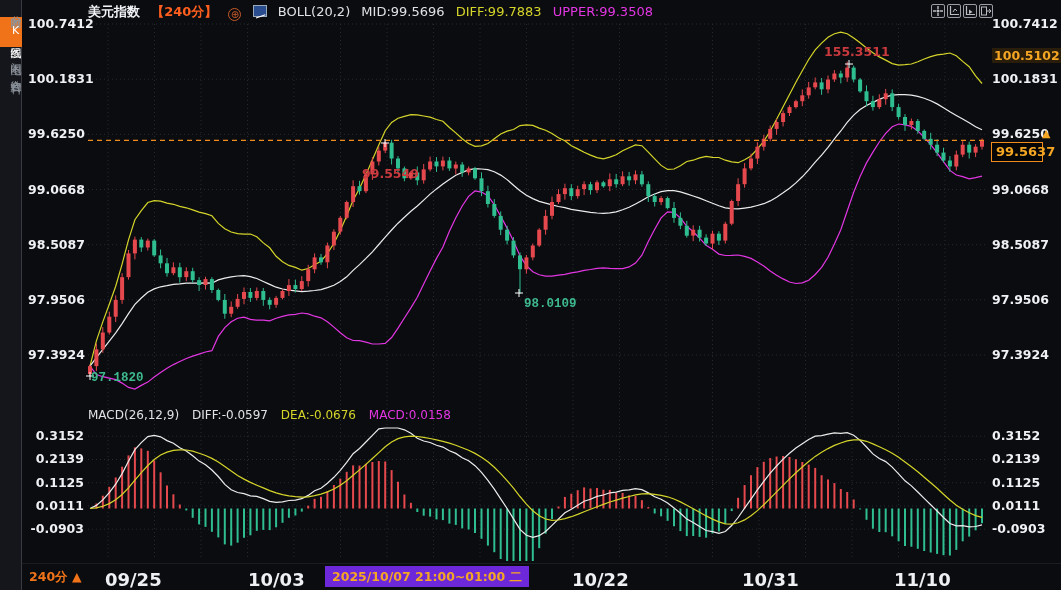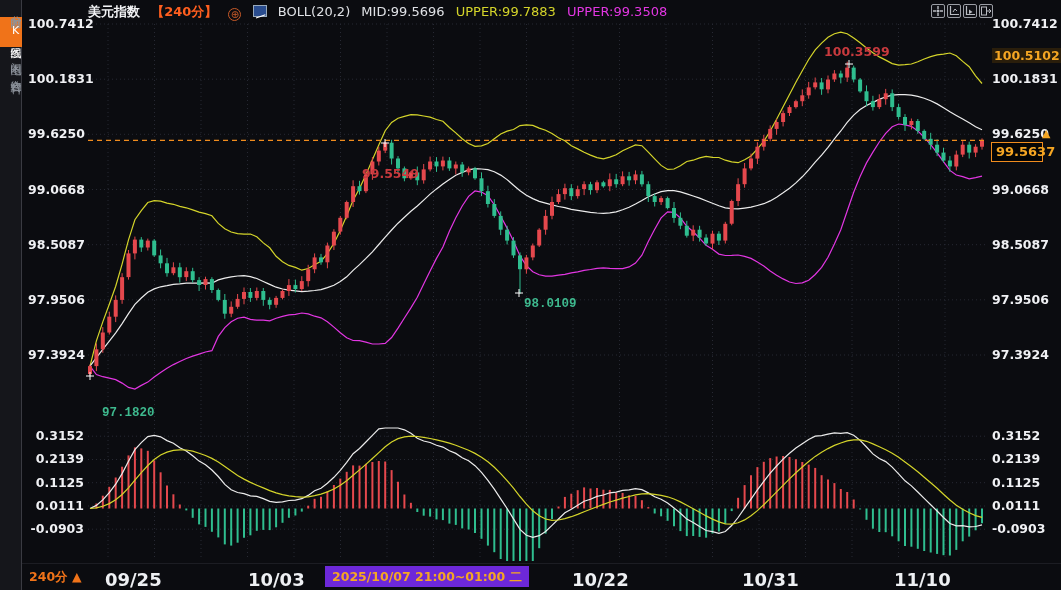--- a/index.html
+++ b/index.html
@@ -532,21 +532,21 @@
     <div class="side-tab">合约资料</div>
   </div>
 
   <div class="header">
     <span class="h-title">美元指数</span>
     <span class="h-period">【240分】</span>
     <span class="h-plus">⊕</span>
     <span class="h-charticon"></span>
     <span class="h-boll">BOLL(20,2)</span>
     <span class="h-mid">MID:99.5696</span>
-    <span class="h-upper">UPPER:99.7883</span>
+    <span class="h-upper">DIFF:99.7883</span>
     <span class="h-lower">UPPER:99.3508</span>
   </div>
 
   <div class="toolbar">
     <span class="tool-btn">
       <svg width="10" height="10" viewBox="0 0 10 10">
           <path d="M5 0v3.5M5 6.5V10M0 5h3.5M6.5 5H10" stroke="#b9bcc2" stroke-width="1.4"></path>
           <rect x="4" y="4" width="2" height="2" fill="#b9bcc2"></rect>
         </svg>
     </span>
@@ -567,37 +567,43 @@
           <rect x="0.5" y="1" width="5" height="8" stroke="#b9bcc2" stroke-width="1" fill="none"></rect>
           <path d="M5.5 5H10M8 3l2 2-2 2" stroke="#b9bcc2" stroke-width="1" fill="none"></path>
         </svg>
     </span>
   </div>
 
   <div class="high-label">100.5102</div>
   <div class="price-box">99.5637</div>
   <div class="price-marker">▲</div>
 
+  <div class="macd-header">
+    <span class="m-name">MACD(26,12,9)</span>
+    <span class="m-diff">DIFF:-0.0597</span>
+    <span class="m-dea">DEA:-0.0676</span>
+    <span class="m-macd">MACD:0.0158</span>
+  </div>
 
 
   <div class="timebar">
     <span class="period-label">240分 ▲</span>
     <span class="date-label" style="left: 83px;">09/25</span>
     <span class="date-label" style="left: 226px;">10/03</span>
     <span class="date-label" style="left: 550px;">10/22</span>
     <span class="date-label" style="left: 720px;">10/31</span>
     <span class="date-label" style="left: 872px;">11/10</span>
     <span class="date-highlight" style="left: 303px;">2025/10/07 21:00~01:00 二</span>
   </div>
 
   <div id="annoLayer">
       <div class="anno red" style="left: 362px; top: 123px; margin-top: 43px;">99.5549</div>
-      <div class="anno red" style="left: 824px; top: 44px;">100.3599</div>
+      <div class="anno red" style="left: 824px; top: 44px;">155.3511</div>
       <div class="anno green" style="left: 524px; top: 297px;">98.0109</div>
-      <div class="anno green" style="left: 102px; top: 371px; margin-top: 35px;">97.1820</div>
+      <div class="anno green" style="left: 91px; top: 371px;">97.1820</div>
     </div>
   <div id="axisLayer">
       <div class="ylab left" style="left: 28px; top: 16px;">100.7412</div>
       <div class="ylab right" style="left: 992px; top: 16px;">100.7412</div>
       <div class="ylab left" style="left: 28px; top: 71.1634px;">100.1831</div>
       <div class="ylab right" style="left: 992px; top: 71.1634px;">100.1831</div>
       <div class="ylab left" style="left: 28px; top: 126.327px;">99.6250</div>
       <div class="ylab right" style="left: 992px; top: 126.327px;">99.6250</div>
       <div class="ylab left" style="left: 28px; top: 181.5px;">99.0668</div>
       <div class="ylab right" style="left: 992px; top: 181.5px;">99.0668</div>

